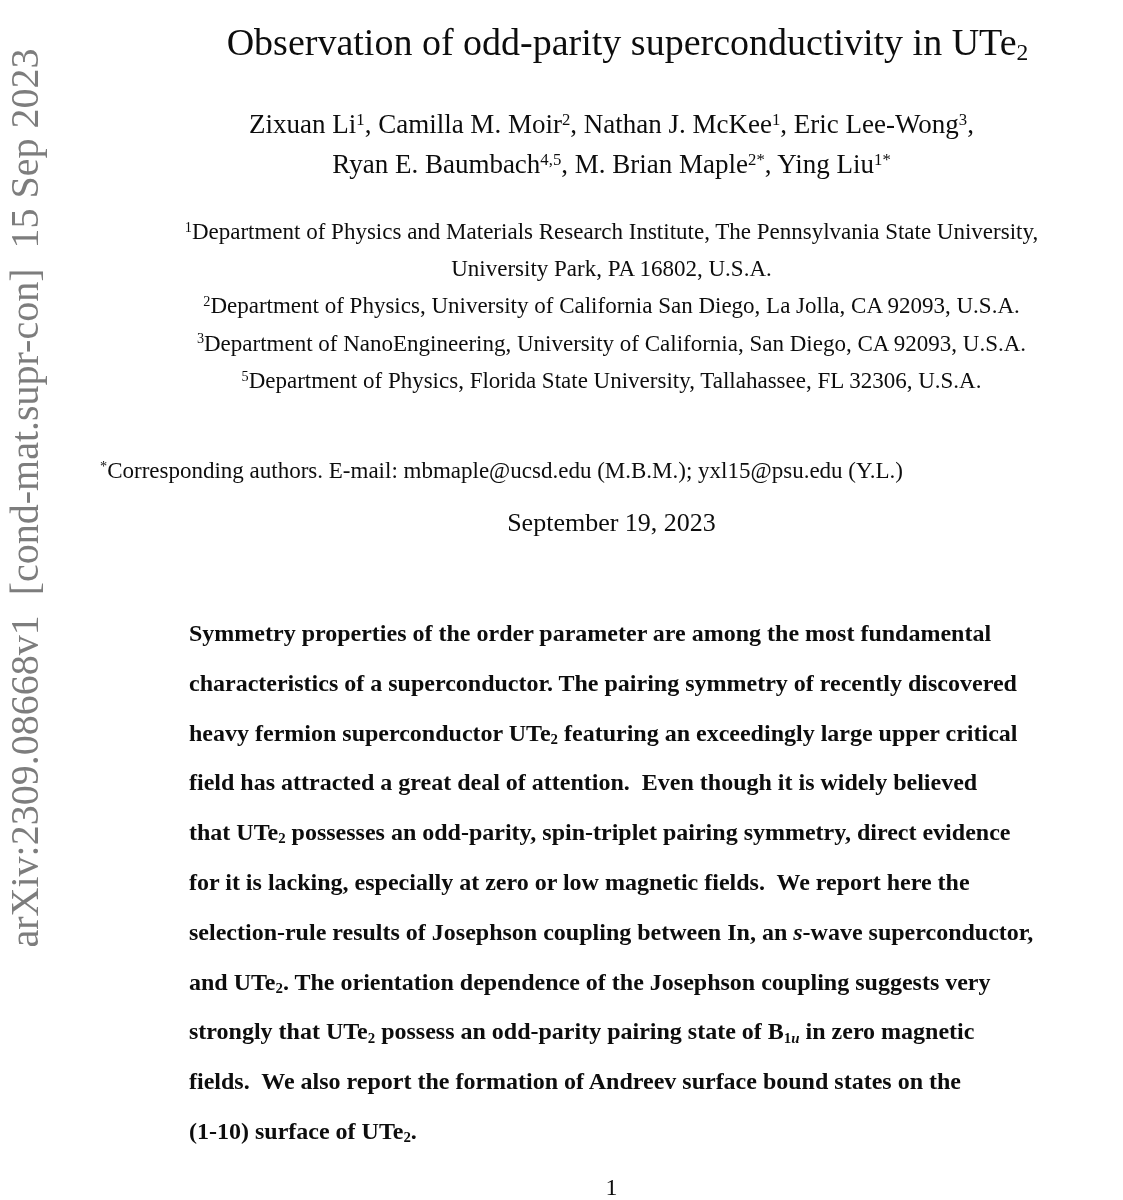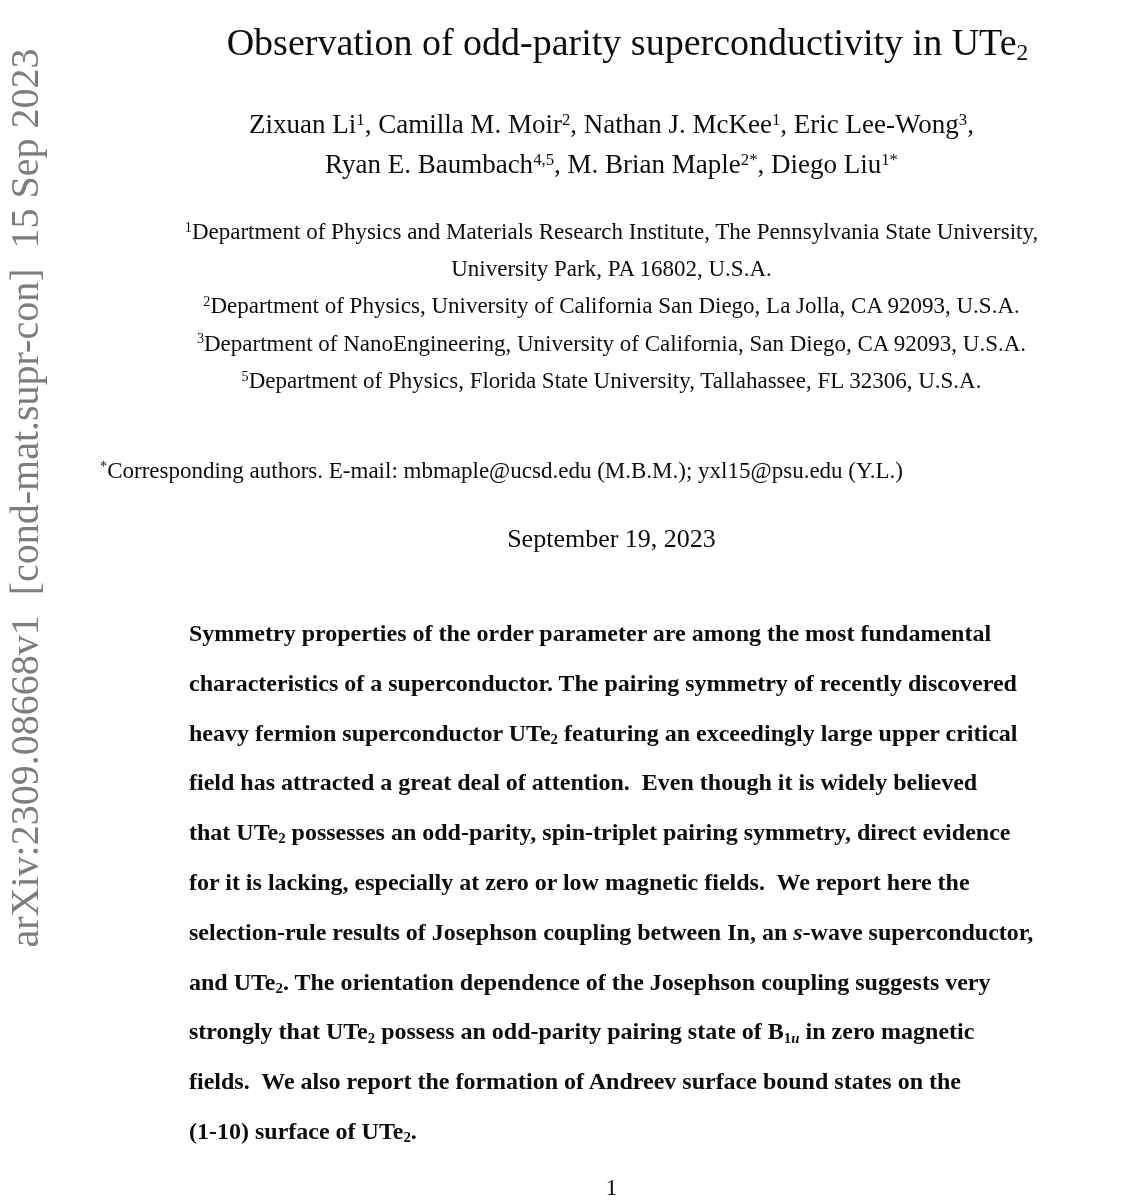--- a/index.html
+++ b/index.html
@@ -70,21 +70,21 @@
     position: absolute;
     top: 456px;
     left: 0;
     width: 100%;
     text-align: left;
     font-size: 23px;
     line-height: 30px;
   }
   .date {
     position: absolute;
-    top: 522px;
+    top: 506px;
     left: 0;
     width: 100%;
     text-align: center;
     font-size: 26px;
     line-height: 34px;
   }
   .abstract {
     position: absolute;
     top: 609px;
     left: 69px;
@@ -138,21 +138,21 @@
 <div class="page">
 
   <div class="stamp" style="color: rgb(125, 125, 125);">arXiv:2309.08668v1 &nbsp;[cond-mat.supr-con]&nbsp; 15 Sep 2023</div>
 
   <div class="content">
 
     <h1 class="title"><span>Observation of odd-parity superconductivity in UTe</span><span class="sub">2</span></h1>
 
     <div class="authors">
       <div class="authors-line"><span>Zixuan Li</span><span class="sup">1</span><span>, Camilla M. Moir</span><span class="sup">2</span><span>, Nathan J. McKee</span><span class="sup">1</span><span>, Eric Lee-Wong</span><span class="sup">3</span><span>,</span></div>
-      <div class="authors-line"><span>Ryan E. Baumbach</span><span class="sup">4,5</span><span>, M. Brian Maple</span><span class="sup">2*</span><span>, Diego Liu</span><span class="sup">1*</span></div>
+      <div class="authors-line"><span>Ryan E. Baumbach</span><span class="sup">4,5</span><span>, M. Brian Maple</span><span class="sup">2*</span><span>, Ying Liu</span><span class="sup">1*</span></div>
     </div>
 
     <div class="affils">
       <div class="affil-line"><span class="sup">1</span><span>Department of Physics and Materials Research Institute, The Pennsylvania State University,</span></div>
       <div class="affil-line"><span>University Park, PA 16802, U.S.A.</span></div>
       <div class="affil-line"><span class="sup">2</span><span>Department of Physics, University of California San Diego, La Jolla, CA 92093, U.S.A.</span></div>
       <div class="affil-line"><span class="sup">3</span><span>Department of NanoEngineering, University of California, San Diego, CA 92093, U.S.A.</span></div>
       <div class="affil-line"><span class="sup">5</span><span>Department of Physics, Florida State University, Tallahassee, FL 32306, U.S.A.</span></div>
     </div>
 

